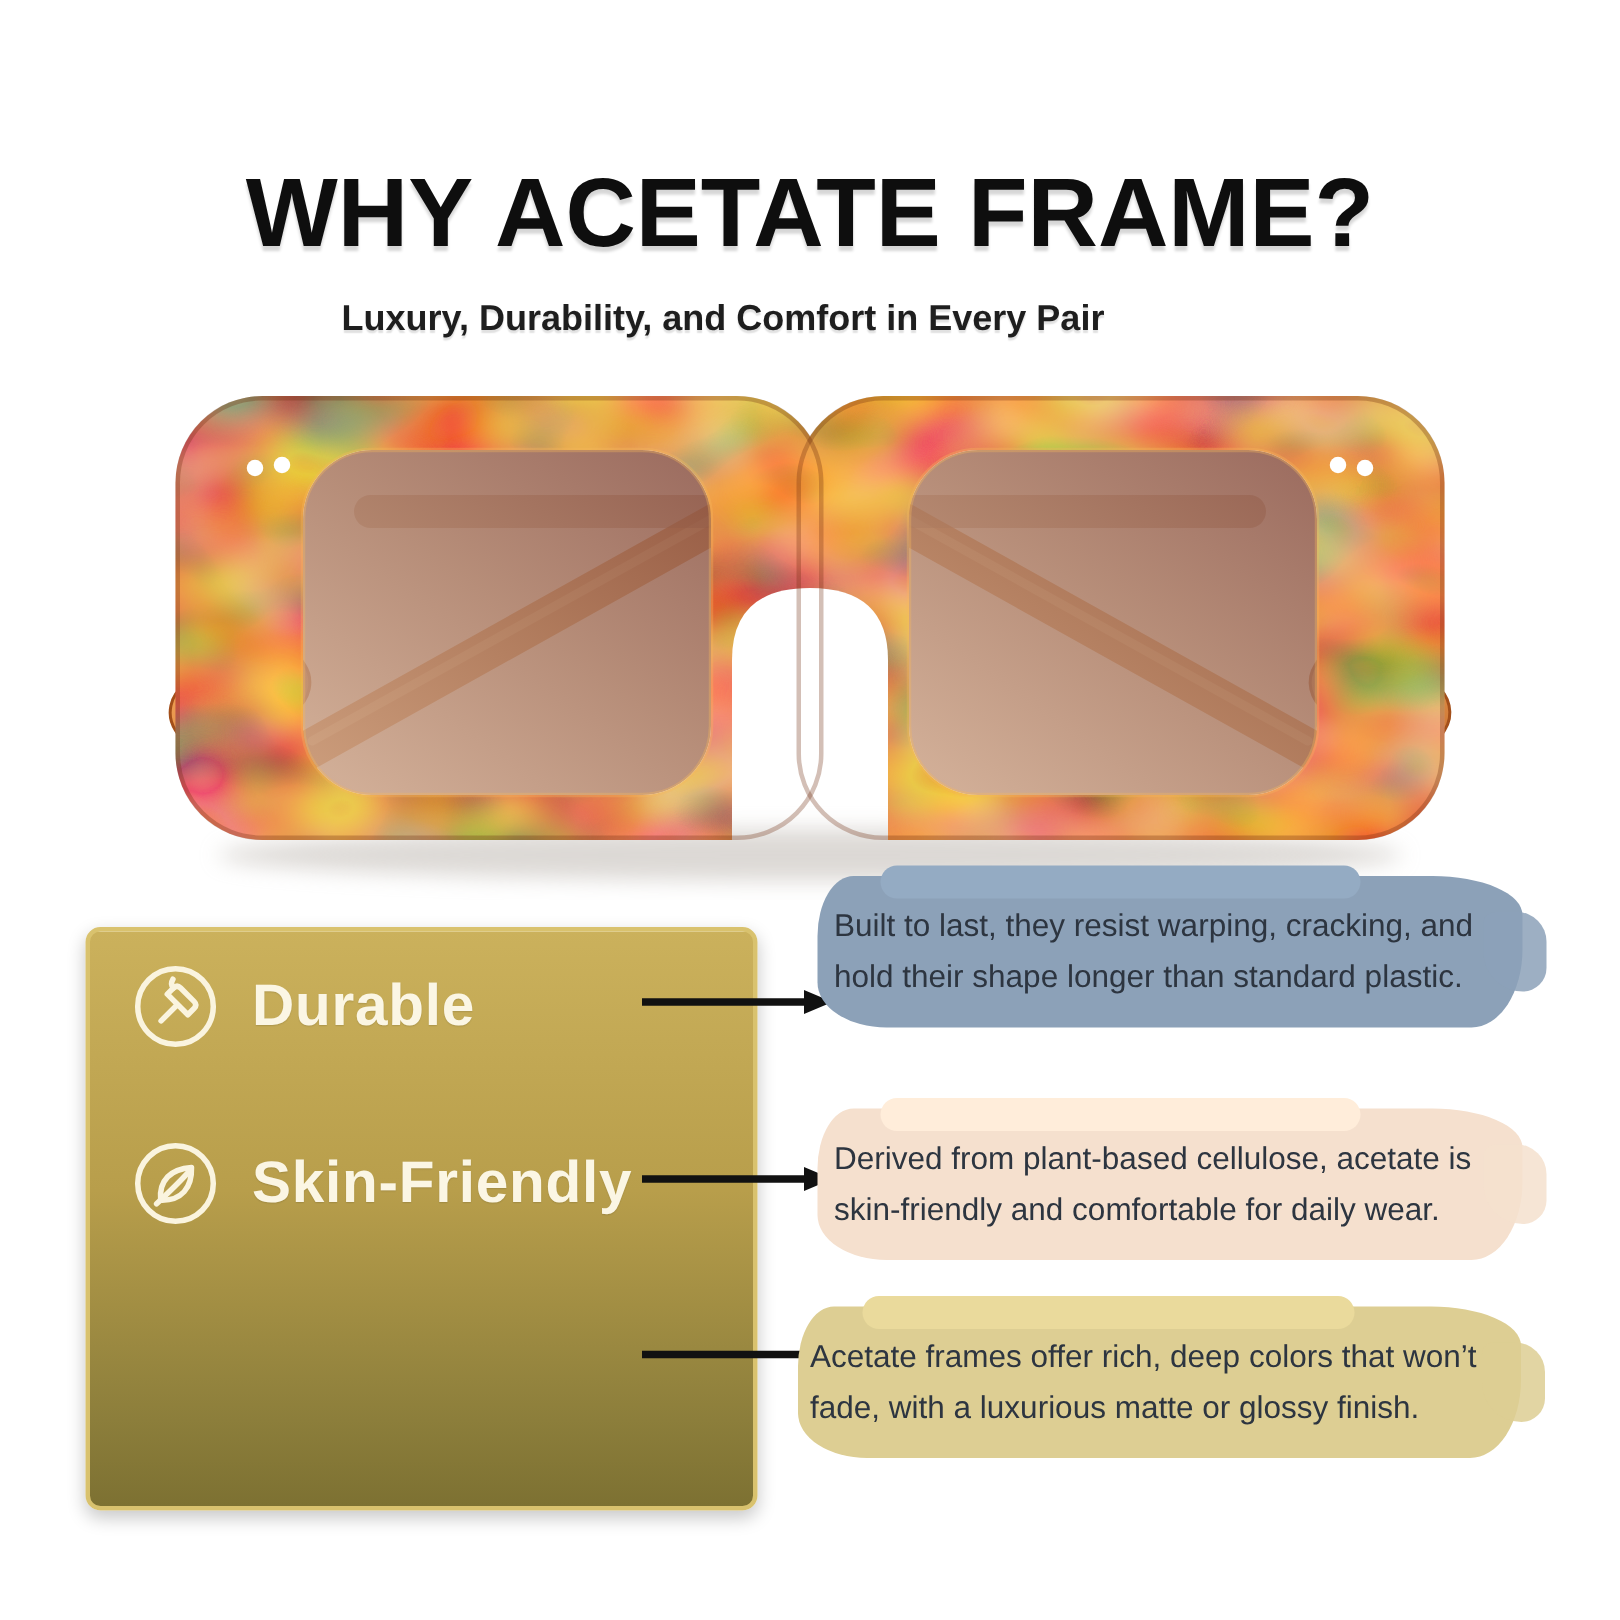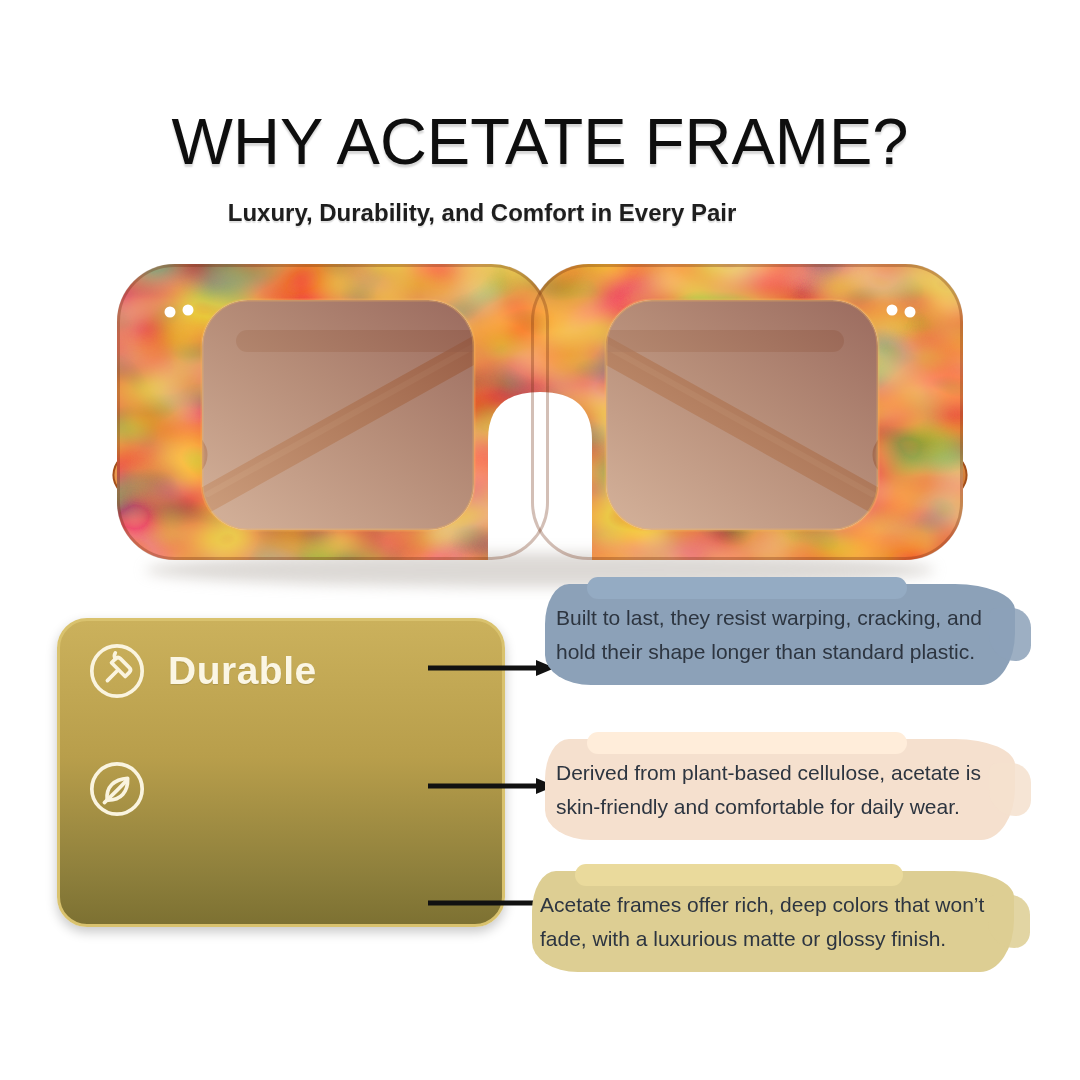--- a/index.html
+++ b/index.html
@@ -1,32 +1,32 @@
 <!DOCTYPE html>
 <html><head>
 <meta charset="utf-8">
 <style>
   html,body{margin:0;padding:0;background:#e8e8e8;}
   .canvas{position:relative;width:1080px;height:1080px;background:#ffffff;overflow:hidden;
           font-family:"Liberation Sans",sans-serif;margin:0 auto;}
 
   
   .title{position:absolute;left:0;top:104px;width:1080px;text-align:center;
-         font-size:65px;font-weight:400;letter-spacing:0px;color:#0e0e0e;
+         font-size:65px;font-weight:700;letter-spacing:0px;color:#0e0e0e;
          text-shadow:0 3px 2px rgba(0,0,0,0.16);}
   .subtitle{position:absolute;left:0;top:199px;width:964px;text-align:center;
             font-size:24px;font-weight:700;color:#1e1e1e;
             text-shadow:0 2px 1px rgba(0,0,0,0.12);}
 
   
   .glasses{position:absolute;left:90px;top:240px;width:900px;height:360px;}
 
   
-  .panel{position:absolute;left:57px;top:618px;width:448px;height:309px;box-sizing:border-box;
-         border-radius:30px;border:3px solid #d9c26e;
+  .panel{position:absolute;left:57px;top:618px;width:448px;height:389px;box-sizing:border-box;
+         border-radius:10px;border:3px solid #d9c26e;
          background:linear-gradient(180deg,#cbb15c 0%,#b89e4b 45%,#8c7e3b 85%,#7d7132 100%);
          box-shadow:0 5px 12px rgba(0,0,0,0.22);}
   .panel .row{position:absolute;left:26px;height:64px;display:flex;align-items:center;gap:20px;}
   .panel .row.r0{top:18px;}
   .panel .row.r1{top:136px;}
   .panel .row.r2{top:254px;}
   .panel .label{font-size:39px;font-weight:800;color:#fbf6e4;letter-spacing:.5px;
                 text-shadow:0 1px 1px rgba(0,0,0,0.12);}
   .icon-svg{width:62px;height:62px;flex:0 0 62px;}
 
@@ -143,20 +143,21 @@
         </g>
       </svg>
       <div class="label">Durable</div>
     </div>
     <div class="row r1">
       <svg class="icon-svg" viewBox="0 0 64 64" fill="none" stroke="#faf4df" stroke-width="3.8" stroke-linecap="round" stroke-linejoin="round">
         <circle cx="32" cy="32" r="26"></circle>
         <path d="M43 21 C29 22 20.5 29.5 21.8 43.5 C36 44 43.5 35 43 21 Z"></path>
         <path d="M19 46 C27 38.5 35 31 42.5 22.5"></path>
       </svg>
+      <div class="label">Skin-Friendly</div>
     </div>
   </div>
 
   <svg class="arrow a0" viewBox="0 0 130 20">
     <line x1="2" y1="10" x2="112" y2="10" stroke="#111" stroke-width="5"></line>
     <polygon points="110,2 129,10 110,18" fill="#111"></polygon>
   </svg>
   <svg class="arrow a1" viewBox="0 0 130 20">
     <line x1="2" y1="10" x2="112" y2="10" stroke="#111" stroke-width="5"></line>
     <polygon points="110,2 129,10 110,18" fill="#111"></polygon>

